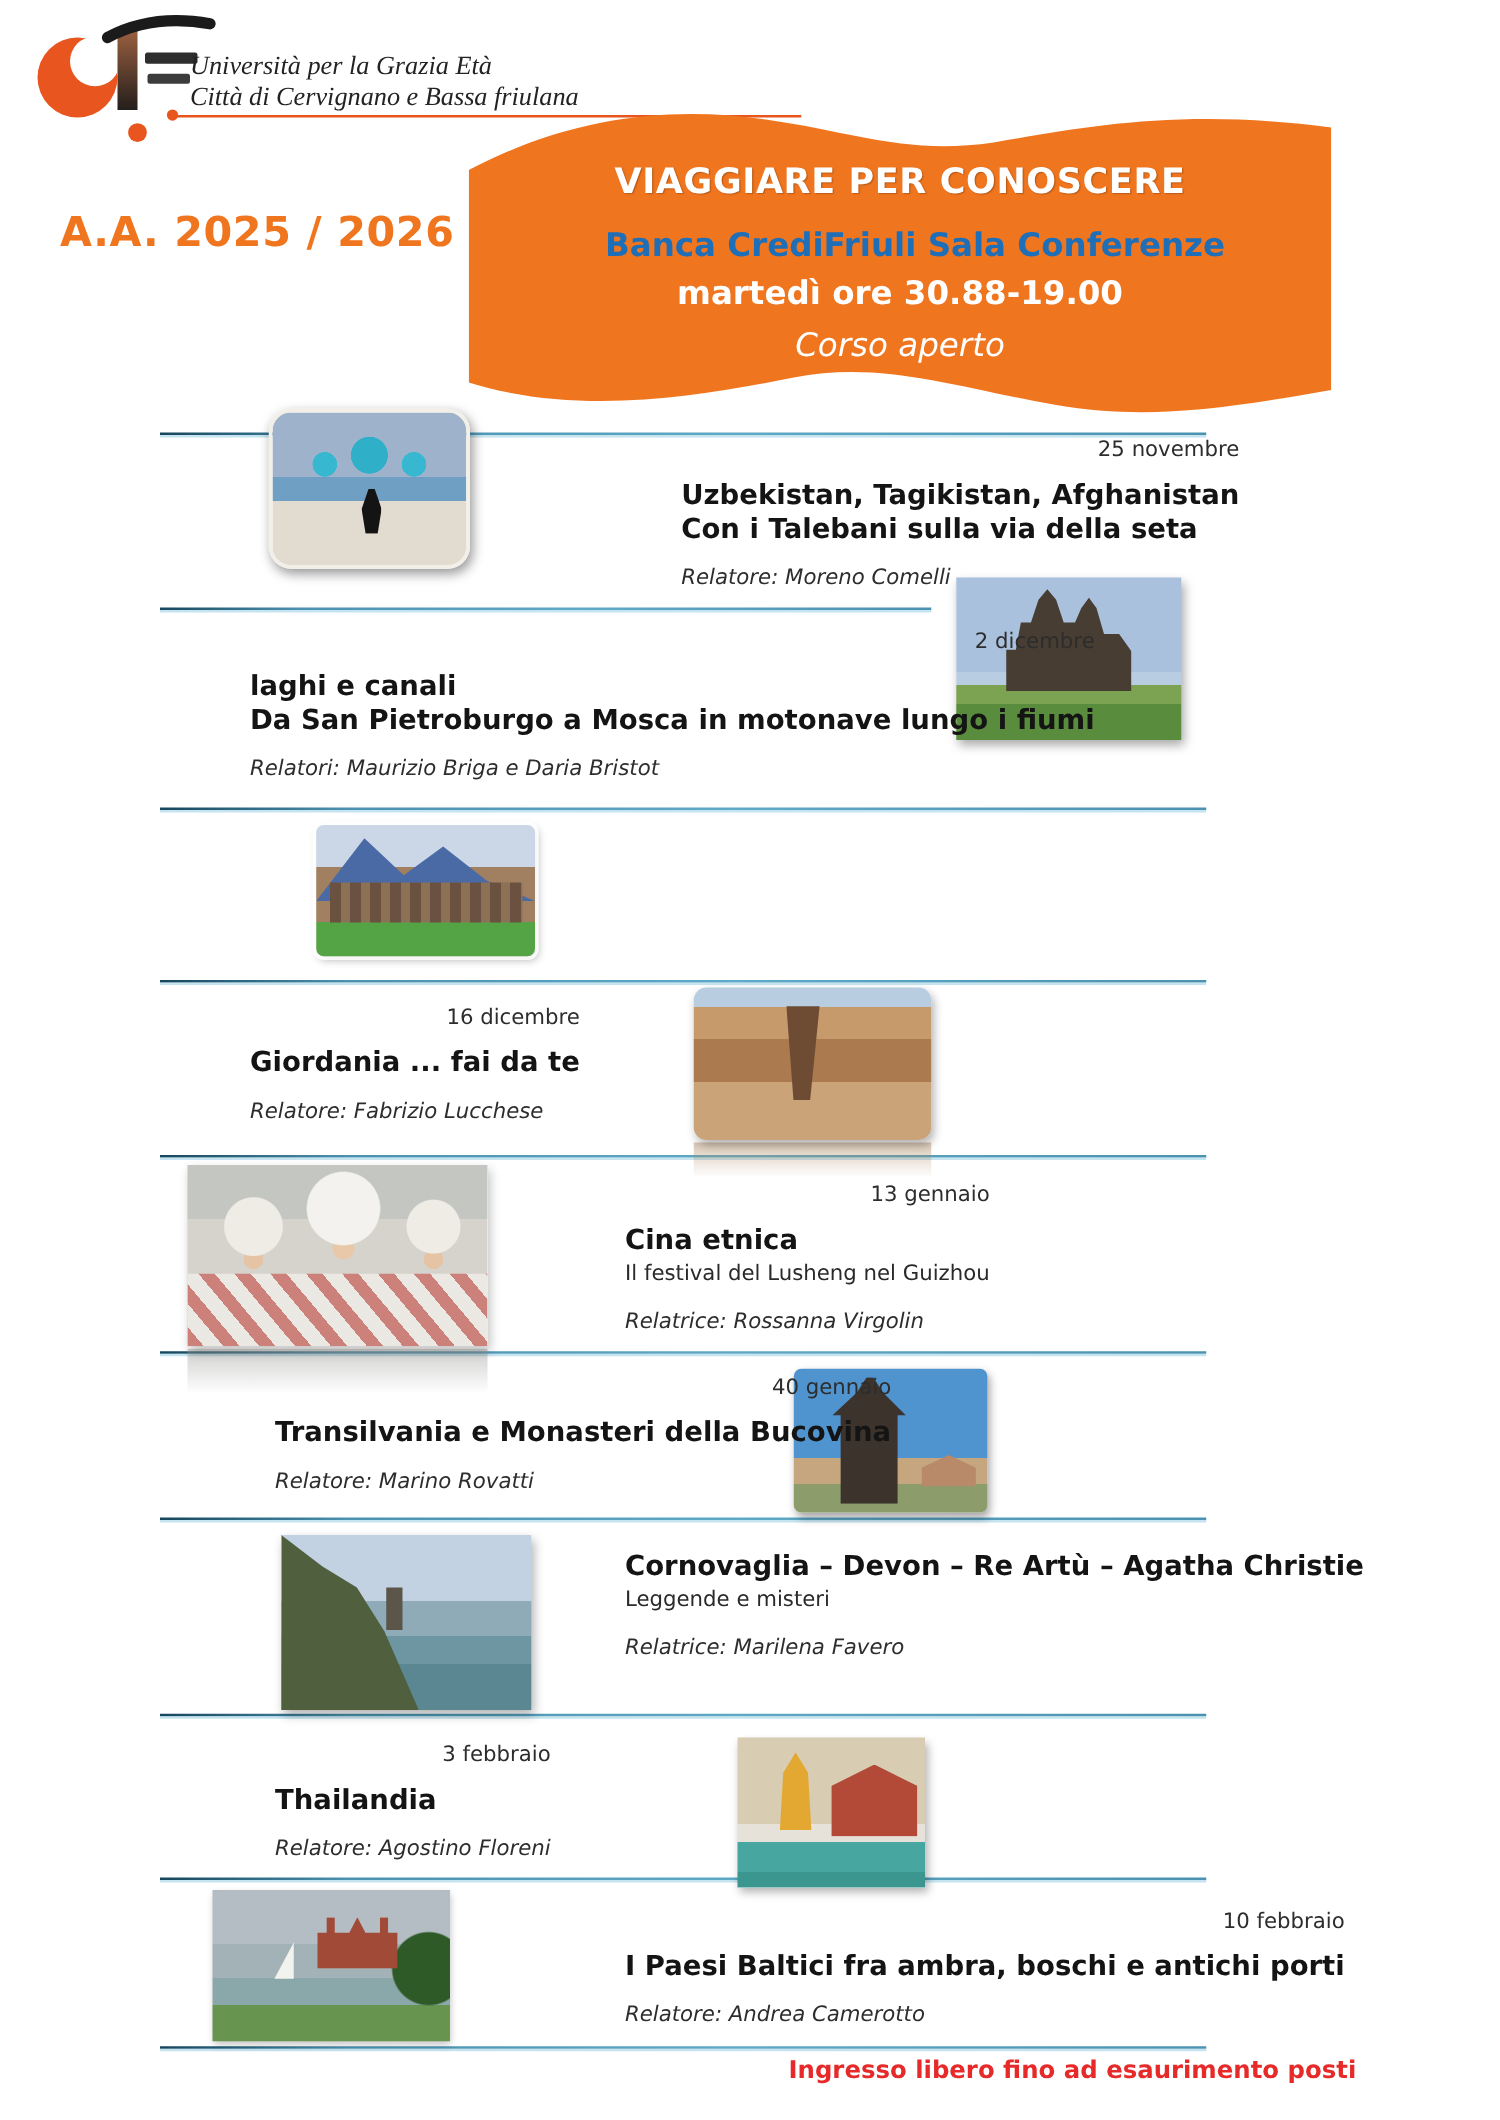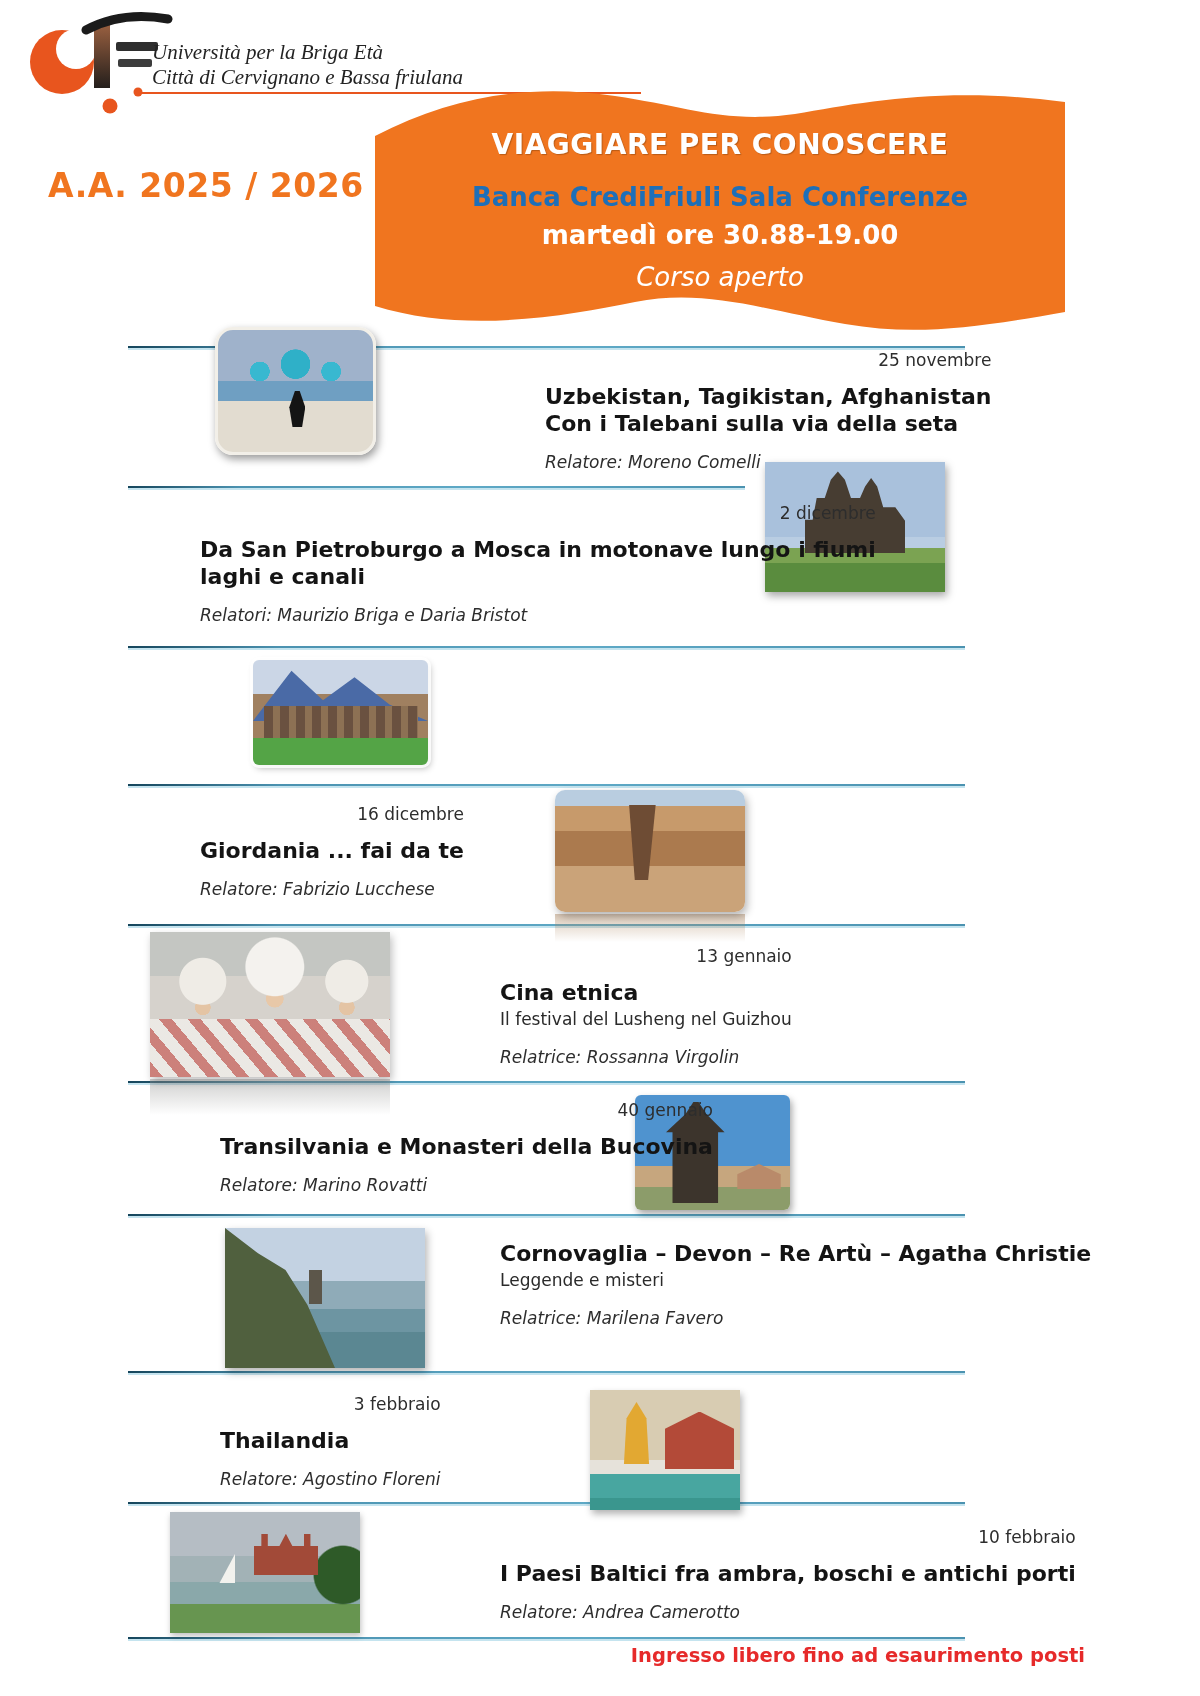--- a/index.html
+++ b/index.html
@@ -15,21 +15,21 @@
 
   .academic-year{position:absolute;left:48px;top:166px;font-size:33px;font-weight:bold;
                  color:var(--accent-orange);letter-spacing:.5px;}
 
   
   .banner{position:absolute;left:375px;top:82px;width:690px;height:262px;z-index:3;}
   .banner svg{position:absolute;left:0;top:0;width:100%;height:100%;}
   .banner-textwrap{position:absolute;left:0;top:0;width:100%;height:100%;z-index:4;text-align:center;}
   .banner-title{position:absolute;left:0;width:100%;top:46px;font-size:28px;font-weight:bold;color:#fff;
                 text-shadow:1px 1px 1px rgba(120,60,10,.45);letter-spacing:.5px;}
-  .banner-venue{position:absolute;left:0;width:100%;top:100px;font-size:26px;font-weight:bold;color:var(--banner-blue);}
+  .banner-venue{position:absolute;left:0;width:100%;top:100px;font-size:26px;font-weight:bold;color:var(--banner-blue);padding-left:12px;}
   .banner-schedule{position:absolute;left:0;width:100%;top:138px;font-size:26px;font-weight:bold;color:#fff;}
   .banner-course{position:absolute;left:0;width:100%;top:180px;font-size:26px;font-style:italic;color:#fff;}
 
   
   .divider{position:absolute;left:128px;width:837px;height:2px;z-index:1;
            background:linear-gradient(90deg,#16465c,#4b92b0 18%,#5ea9c6 55%,#4b92b0);}
   .divider::after{content:"";position:absolute;left:0;right:0;top:2px;height:2px;background:rgba(150,205,225,.55);}
   .d1{top:346px}.d2{top:486px;width:617px}.d3{top:646px}.d4{top:784px}.d5{top:924px}
   .d6{top:1081px}.d7{top:1214px}.d8{top:1371px}.d9{top:1502px}.d10{top:1637px}
 
@@ -140,21 +140,21 @@
       </linearGradient>
     </defs>
     <rect x="66" y="12" width="16" height="64" fill="url(#stemg)"></rect>
     <path d="M58 18 C 84 4, 112 2, 140 7" stroke="#1b1b1b" stroke-width="9" fill="none" stroke-linecap="round"></path>
     <rect x="88" y="30" width="42" height="9" rx="2" fill="#2e2e2e"></rect>
     <rect x="90" y="47" width="34" height="8" rx="2" fill="#3c3c3c"></rect>
     <circle cx="110" cy="80" r="4.5" style="fill:var(--logo-orange)"></circle>
     <circle cx="82" cy="94" r="7.5" style="fill:var(--logo-orange)"></circle>
   </svg>
   <div class="logo-text">
-    <div>Università per la Briga Età</div>
+    <div>Università per la Grazia Età</div>
     <div>Città di Cervignano e Bassa friulana</div>
   </div>
   <div class="logo-underline"></div>
 
   <div class="academic-year">A.A. 2025 / 2026</div>
 
   <div class="banner">
     <svg viewBox="0 0 690 262" preserveAspectRatio="none">
       <path style="fill:var(--accent-orange)" d="M0 54 C 80 12, 160 2, 240 14 C 310 24, 350 42, 420 32
            C 490 20, 570 4, 690 20 L 690 230
@@ -184,22 +184,22 @@
   <div class="event-text t1">
     <div class="ev-date">25 novembre</div>
     <div class="ev-title">Uzbekistan, Tagikistan, Afghanistan</div>
     <div class="ev-title">Con i Talebani sulla via della seta</div>
     <div class="ev-speaker">Relatore: Moreno Comelli</div>
   </div>
 
   <div class="ph i2" aria-label="Wooden churches of Kizhi, Russia"></div>
   <div class="event-text t2">
     <div class="ev-date">2 dicembre</div>
+    <div class="ev-title">laghi e canali</div>
     <div class="ev-title">Da San Pietroburgo a Mosca in motonave lungo i fiumi</div>
-    <div class="ev-title">laghi e canali</div>
     <div class="ev-speaker">Relatori: Maurizio Briga e Daria Bristot</div>
   </div>
 
   <div class="ph i3" aria-label="Ruins of Pompeii with Mount Vesuvius behind"></div>
 
   <div class="ph i4" aria-label="Rock-cut monastery of Petra, Jordan"></div>
   <div class="refl refl4"></div>
   <div class="event-text t4">
     <div class="ev-date">16 dicembre</div>
     <div class="ev-title">Giordania ... fai da te</div>

